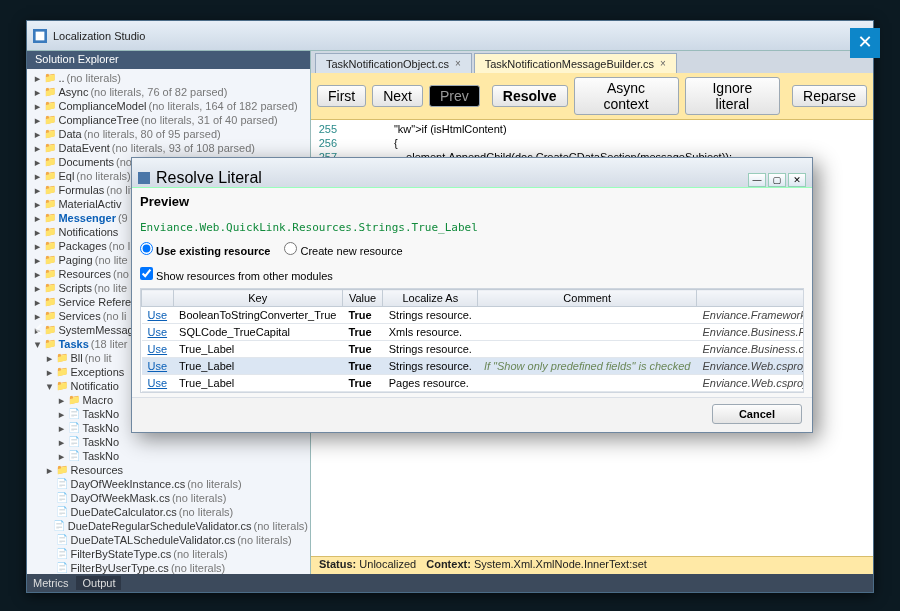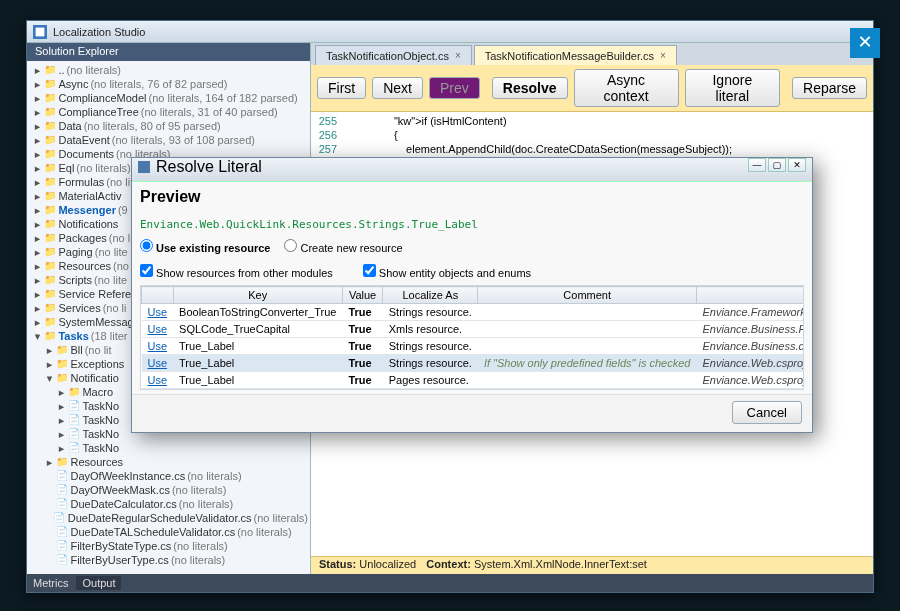--- a/index.html
+++ b/index.html
@@ -1,63 +1,63 @@
 <!DOCTYPE html>
 <html><head>
 <meta charset="utf-8">
 <style>
   * { box-sizing: border-box; margin: 0; padding: 0; font-family: "Segoe UI", Tahoma, sans-serif; }
   body { background: #1a1a1a; width: 900px; height: 611px; overflow: hidden; position: relative; }
   .outer-frame { position:absolute; left:0; top:0; right:0; bottom:0; background:#0c1a22; }
   .close-btn { position:absolute; top:28px; right:20px; width:30px; height:30px; background:#0d86c9; color:#fff; text-align:center; line-height:28px; font-size:18px; cursor:pointer; z-index:100;}
   .app-window { position:absolute; left:26px; top:20px; width:848px; height:573px; background:#d6e0ec; border:1px solid #4b6c87; box-shadow:0 3px 12px rgba(0,0,0,0.6); display:flex; flex-direction:column; font-size:11px; color:#222;}
-  .titlebar { height:22px; background:linear-gradient(#e7eff7,#cdd9e6); border-bottom:1px solid #9bb; display:flex; align-items:center; padding:0 6px; }
+  .titlebar { height:30px; background:linear-gradient(#e7eff7,#cdd9e6); border-bottom:1px solid #9bb; display:flex; align-items:center; padding:0 6px; }
   .titlebar .icon { width:14px; height:14px; margin-right:6px; }
   .menubar { height:20px; padding:0 4px; background:#e6ecf3; border-bottom:1px solid #b0bcc9; display:flex; gap:2px; align-items:center; }
   .menubar span { padding:1px 8px; cursor:default; }
   .dock { display:flex; flex:1; min-height:0; }
   .panel-tab { height:18px; background:#445a76; color:#fff; padding:2px 8px; font-size:11px; }
   .explorer { width:284px; display:flex; flex-direction:column; border-right:1px solid #9bb; background:#f2f5fa; }
   .tree { flex:1; overflow:hidden; padding:2px 0 2px 4px; font-size:11px; line-height:14px; color:#333; }
   .tree .row { white-space:nowrap; padding:0 2px; display:flex; align-items:center; gap:2px; }
   .tree .exp { width:9px; text-align:center; color:#555; display:inline-block;}
   .tree .lit { color:#777; }
   .tree .folder{ color:#333; }
   .tree .i1{padding-left:14px} .tree .i2{padding-left:26px}
   .main { flex:1; display:flex; flex-direction:column; background:#fafcfd; min-width:0;}
   .tabs { height:22px; display:flex; padding:2px 4px 0 4px; gap:2px; background:#d0d8e2;}
   .tab { padding:2px 10px; background:#d9e2ec; border:1px solid #9aabc0; border-bottom:none; font-size:11px; display:flex; align-items:center; gap:6px;}
   .tab.active { background:#fff6cf; }
   .tab .x{ font-size:10px; color:#666; cursor:pointer;}
   .toolbar { background:#ffe9a6; border-bottom:1px solid #d8bd6b; padding:4px 6px; display:flex; gap:6px; align-items:center;}
   .toolbar button { font-size:14px; padding:2px 10px; background:linear-gradient(#fdfdfd,#e4e4e4); border:1px solid #9da9b4; border-radius:3px; cursor:pointer;}
-  .toolbar button[disabled]{ color:#999; background:#701a75; cursor:default;}
+  .toolbar button[disabled]{ color:#999; background:#000000; cursor:default;}
   .code { flex:1; font-family:Consolas,monospace; font-size:11px; padding:2px 0; overflow:hidden; white-space:pre; line-height:14px; background:#fff; color:#000; }
   .code .ln{ display:inline-block; width:34px; text-align:right; padding-right:8px; color:#2a8a8a; } .str{ color:#a31515;}
   .statusbar { height:18px; background:#ffe9a6; border-top:1px solid #d8bd6b; padding:1px 8px; font-size:11px; display:flex; gap:10px;}
   .bottom-tabs{ height:18px; background:#3c4a5c; color:#ddd; padding:0 6px; font-size:11px; display:flex; gap:8px; align-items:center;}
 
   
   .dialog { position:absolute; left:131px; top:157px; width:682px; height:276px; background:#f3f3f3; border:1px solid #6f87a0; box-shadow:6px 6px 20px rgba(0,0,0,0.45); display:flex; flex-direction:column; z-index:50;}
-  .dialog .dtitle { height:32px; background:linear-gradient(#eef3f8,#d4dce6); border-bottom:1px solid #9fb; display:flex; align-items:flex-start; padding:0 6px; justify-content:space-between;}
+  .dialog .dtitle { height:32px; background:linear-gradient(#eef3f8,#d4dce6); border-bottom:1px solid #9fb; display:flex; align-items:flex-end; padding:0 6px; justify-content:space-between;}
   .dialog .wbtns{ display:flex; gap:2px;}
   .dialog .wbtn{ width:18px; height:14px; border:1px solid #9cb; background:linear-gradient(#fff,#dde8f2); font-size:9px; text-align:center; line-height:12px; cursor:pointer;}
   .dialog .body{ flex:1; display:flex; flex-direction:column; padding:6px 8px 4px 8px; background:#f8f8f8;}
-  .dialog .prevlbl{ font-weight:bold; font-size:16px; margin-bottom:6px;}
+  .dialog .prevlbl{ font-weight:bold; font-size:13px; margin-bottom:6px;}
   .dialog .previewtxt{ font-family:Consolas,monospace; color:#108a3b; font-size:11px; margin:6px 0 8px 0;}
   .dialog .radios{ font-size:11px; display:flex; gap:14px; align-items:center; margin-bottom:6px;}
   .dialog .checks{ font-size:11px; display:flex; gap:30px; align-items:center; margin:4px 0 6px 0;}
   .dialog table{ width:100%; border-collapse:collapse; font-size:11px;}
   .dialog th{ background:linear-gradient(#f5f7fa,#e2e7ee); border:1px solid #c3ccd6; padding:2px 6px; font-weight:normal; text-align:center;}
   .dialog td{ border-bottom:1px solid #e1e6ec; padding:2px 6px; white-space:nowrap;}
   .dialog tr.sel td{ background:#dbe6f3;}
   .dialog .uselink{ color:#0a5fb7; text-decoration:underline; cursor:pointer;}
   .dialog .cmt{ color:#6a8757; font-style:italic;}
   .dialog .footer{ display:flex; justify-content:flex-end; padding:6px 10px 8px 0; border-top:1px solid #dadfe6;}
-  .dialog .footer button{ font-size:13px; padding:3px 14px; background:linear-gradient(#fdfdfd,#e4e4e4); border:1px solid #9da9b4; border-radius:3px; cursor:pointer;}
+  .dialog .footer button{ font-size:11px; padding:3px 26px; background:linear-gradient(#fdfdfd,#e4e4e4); border:1px solid #9da9b4; border-radius:3px; cursor:pointer;font-weight:bold;}
 
   .arrow-nav{ position:absolute; top:50%; width:26px; height:48px; color:#fff; font-size:28px; text-align:center; line-height:44px; opacity:.7; z-index:90;}
   .arrow-nav.left{left:26px} .arrow-nav.right{right:22px}
 </style>
 </head>
 <body>
 
 <div class="outer-frame">
   <div class="close-btn">✕</div>
   <div class="arrow-nav left">‹</div>
@@ -353,21 +353,20 @@
     </div>
     <div class="body">
       <div class="prevlbl">Preview</div>
       <div class="previewtxt">Enviance.Web.QuickLink.Resources.Strings.True_Label</div>
       <div class="radios">
         <label><input type="radio" checked="" style=""> <b>Use existing resource</b></label>
         <label><input type="radio" style=""> <span>Create new resource</span></label>
       </div>
       <div class="checks">
         <label><input type="checkbox" checked="" style=""> <span>Show resources from other modules</span></label>
-        <label><input type="checkbox" checked="" style=""> <span>Show entity objects and enums</span></label>
       </div>
       <div style="flex:1; overflow:hidden; border:1px solid #cfd6df; background:#fff;">
         <table>
           <thead>
               <tr id="thead-row">
                 <th></th>
                 <th>Key</th>
                 <th>Value</th>
                 <th>Localize As</th>
                 <th>Comment</th>

